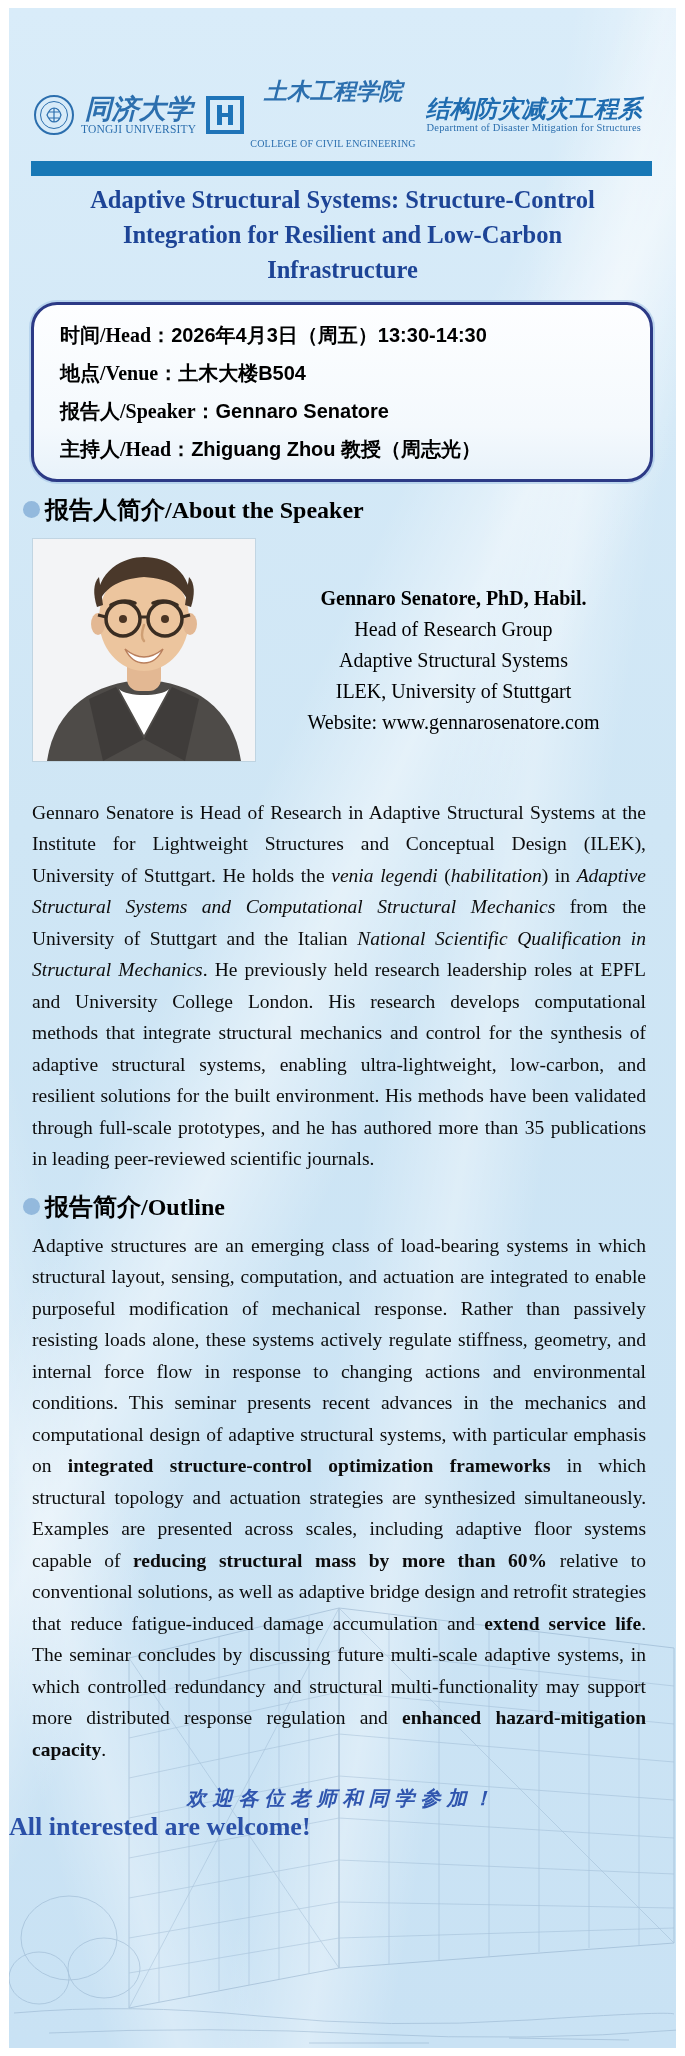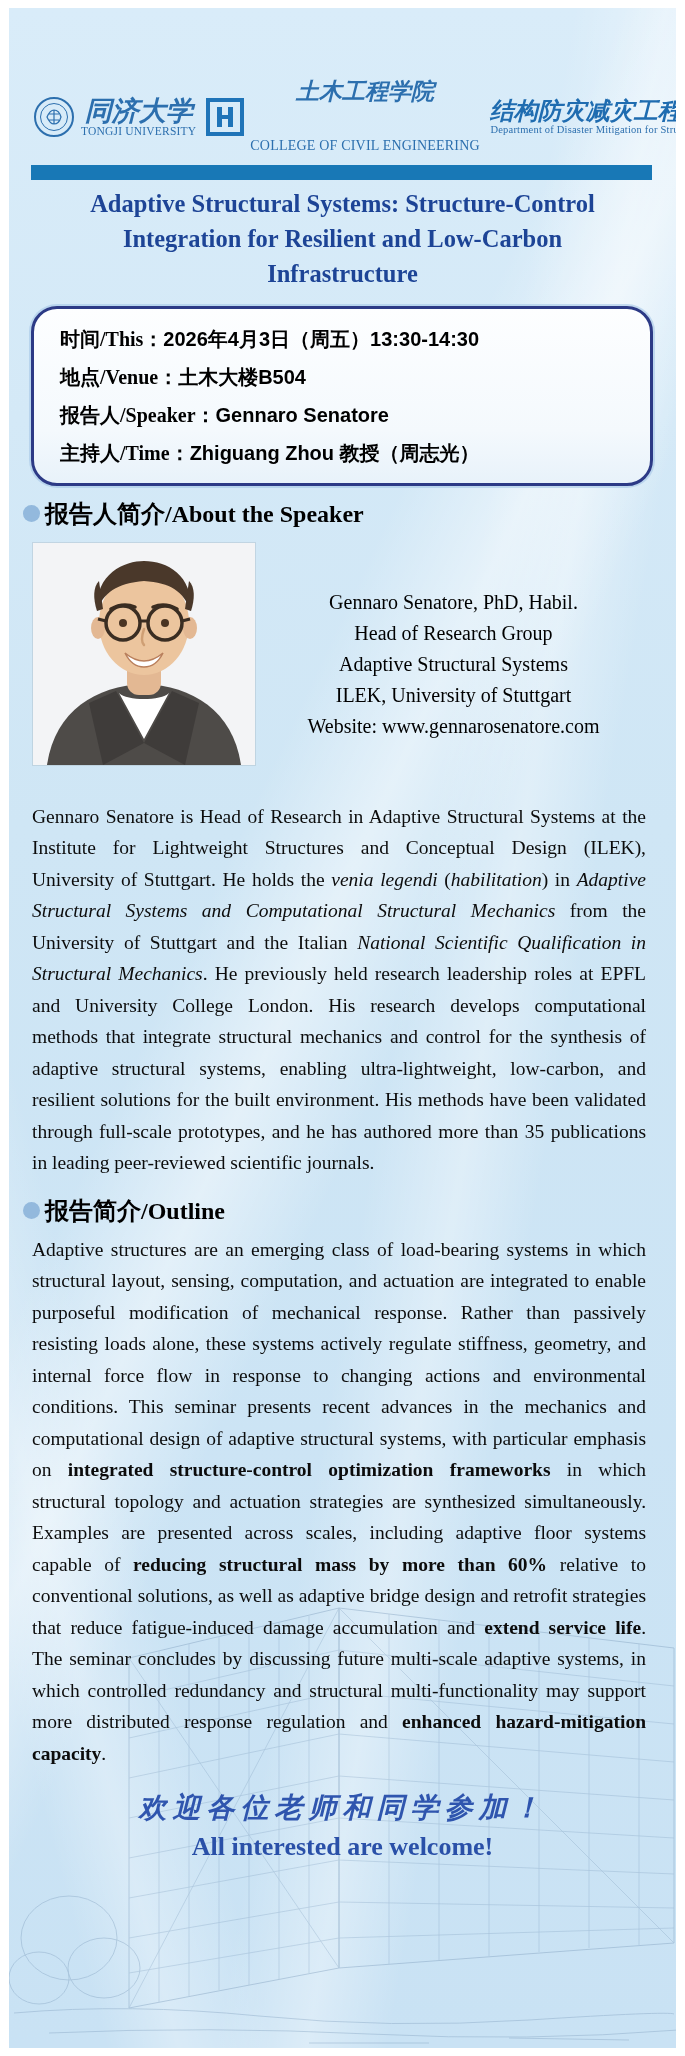--- a/index.html
+++ b/index.html
@@ -59,38 +59,38 @@
   .bullet { width:17px; height:17px; border-radius:50%; background:#93b9dd; flex:0 0 auto; }
   .heading-text { font-weight:700; font-size:24px; color:#000; }
 
   
   .speaker-row { margin:13px 24px 0 24px; display:flex; }
   .photo {
     width:222px; height:222px; flex:0 0 auto; background:#f3f4f6;
     box-shadow:0 0 0 1px rgba(0,0,0,.08);
   }
   .speaker-meta { flex:1; text-align:center; padding-top:44px; font-size:20px; line-height:31px; color:#000; }
-  .speaker-name { font-weight:400; }
+  .speaker-name { font-weight:700; }
 
   
   .para {
     margin:36px 30px 0 23px; text-align:justify; font-size:19.5px;
     line-height:31.5px; color:#0c0c0c;
   }
   .para.outline { margin-top:7px; }
   .run-i { font-style:italic; }
   .run-b { font-weight:700;font-family:Liberation Serif, serif; }
 
   
   .footer-zh {
-    margin-top:20px; text-align:center; font-size:28px; font-weight:700;
+    margin-top:20px; text-align:center; font-size:20px; font-weight:700;
     font-style:italic; letter-spacing:6px; color:#2f55ae;
   }
   .footer-en {
-    margin-top:5px; text-align:center; font-size:26px; font-weight:700; color:#2a50a8;
+    text-align:left; font-size:26px; font-weight:700; color:#2a50a8;
   }
 
   
   .watermark { position:absolute; left:0; right:0; bottom:0; height:510px; z-index:1; opacity:.42; }
 </style>
 </head>
 <body>
 
 <div class="page">
   <div class="poster">
@@ -165,45 +165,45 @@
         </div>
         <div class="org">
           <svg width="38" height="38" viewBox="0 0 38 38">
             <rect x="2" y="2" width="34" height="34" fill="none" stroke="#1f74b8" stroke-width="4"></rect>
             <rect x="11" y="9" width="5" height="20" fill="#1f74b8"></rect>
             <rect x="22" y="9" width="5" height="20" fill="#1f74b8"></rect>
             <rect x="11" y="17" width="16" height="4" fill="#1f74b8"></rect>
           </svg>
           <div class="org-text">
             <span class="org-zh c-zh">土木工程学院</span>
-            <span class="org-en" style="font-size:14px;margin-top:35px;">COLLEGE OF CIVIL ENGINEERING</span>
+            <span class="org-en" style="font-size:10px;margin-top:35px;">COLLEGE OF CIVIL ENGINEERING</span>
           </div>
         </div>
         <div class="org-text">
           <span class="org-zh d-zh">结构防灾减灾工程系</span>
           <span class="org-en d-en">Department of Disaster Mitigation for Structures</span>
         </div>
       </div>
 
       <div class="divider-bar"></div>
 
       <div class="title-en">Adaptive Structural Systems: Structure-Control Integration for Resilient and Low-Carbon Infrastructure</div>
 
       <div class="info-box">
         <div class="info-row">
-          <span class="info-label">时间/This：</span><span class="info-value">2026年4月3日（周五）13:30-14:30</span>
+          <span class="info-label">时间/Head：</span><span class="info-value">2026年4月3日（周五）13:30-14:30</span>
         </div>
         <div class="info-row">
           <span class="info-label">地点/Venue：</span><span class="info-value">土木大楼B504</span>
         </div>
         <div class="info-row">
           <span class="info-label">报告人/Speaker：</span><span class="info-value">Gennaro Senatore</span>
         </div>
         <div class="info-row">
-          <span class="info-label">主持人/Time：</span><span class="info-value">Zhiguang Zhou 教授（周志光）</span>
+          <span class="info-label">主持人/Head：</span><span class="info-value">Zhiguang Zhou 教授（周志光）</span>
         </div>
       </div>
 
       <div class="section-heading">
         <span class="bullet"></span>
         <span class="heading-text">报告人简介/About the Speaker</span>
       </div>
 
       <div class="speaker-row">
         <div class="photo">

